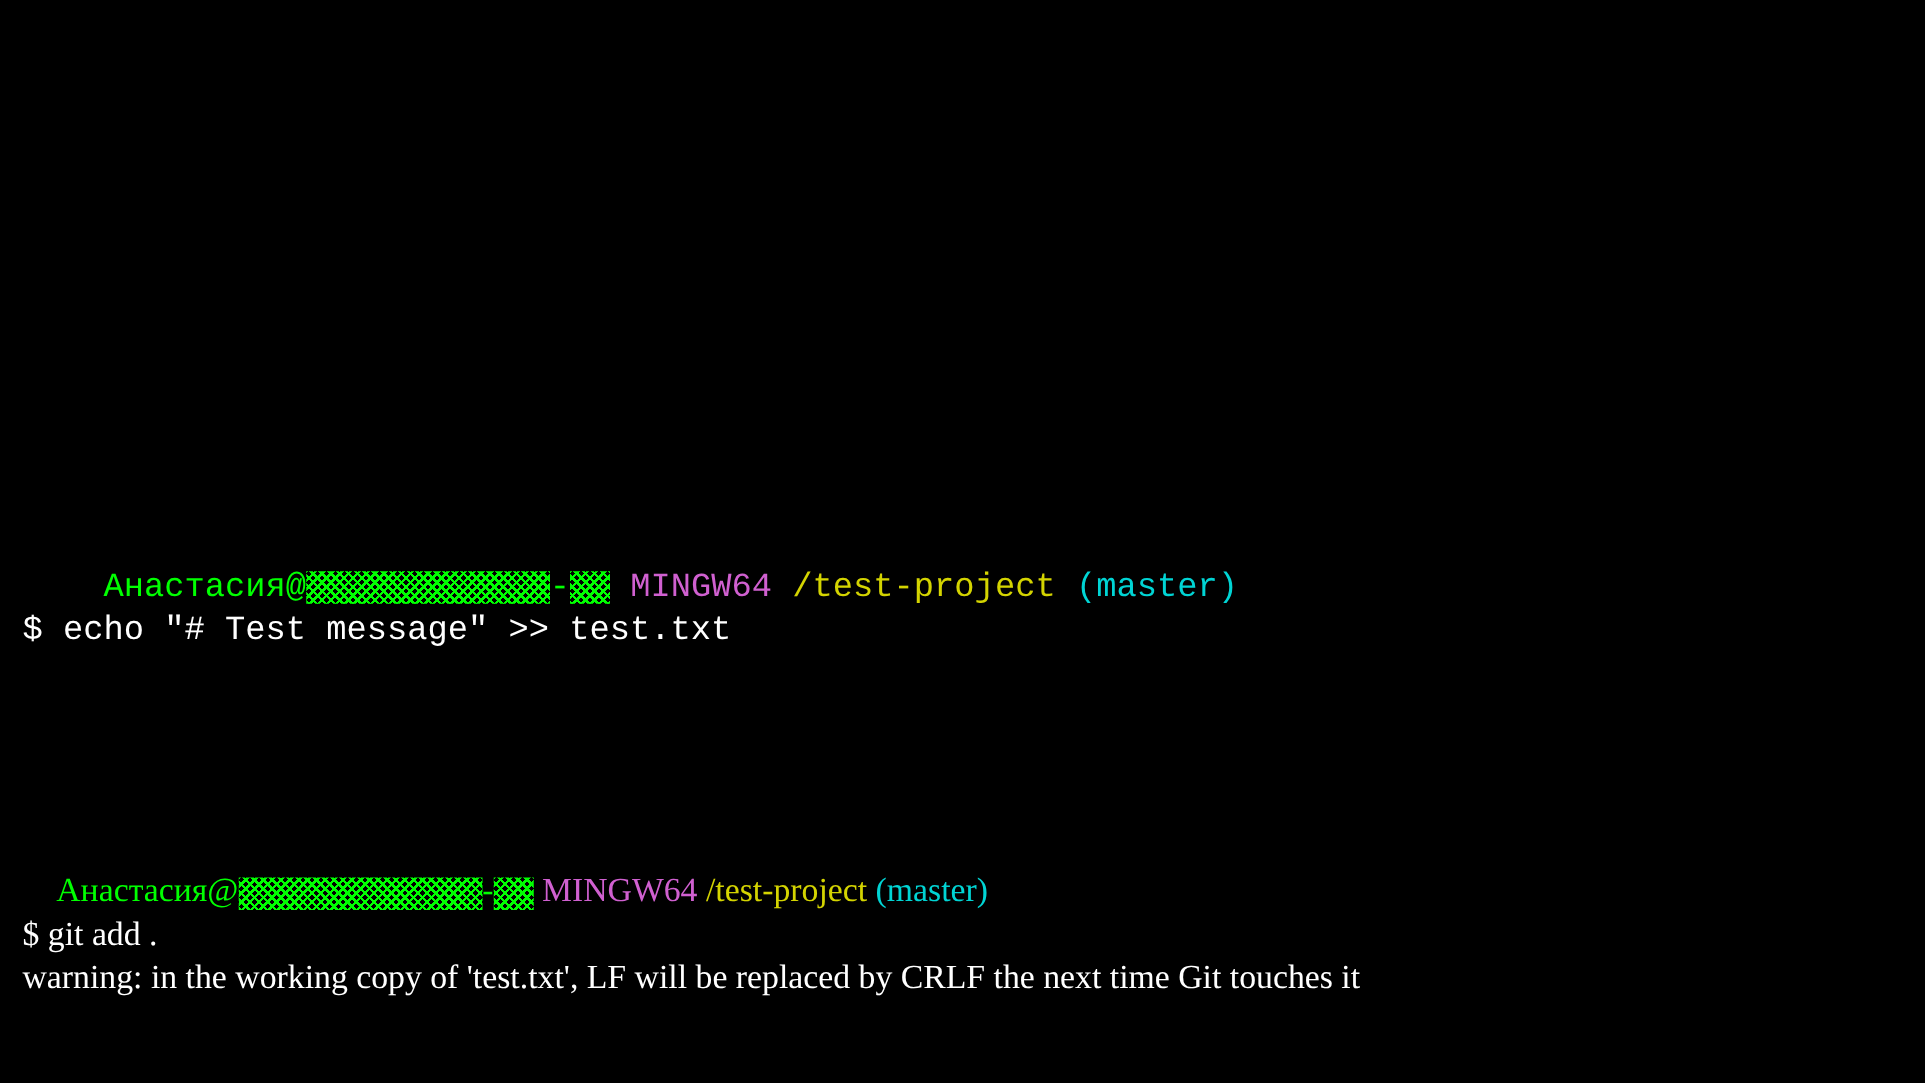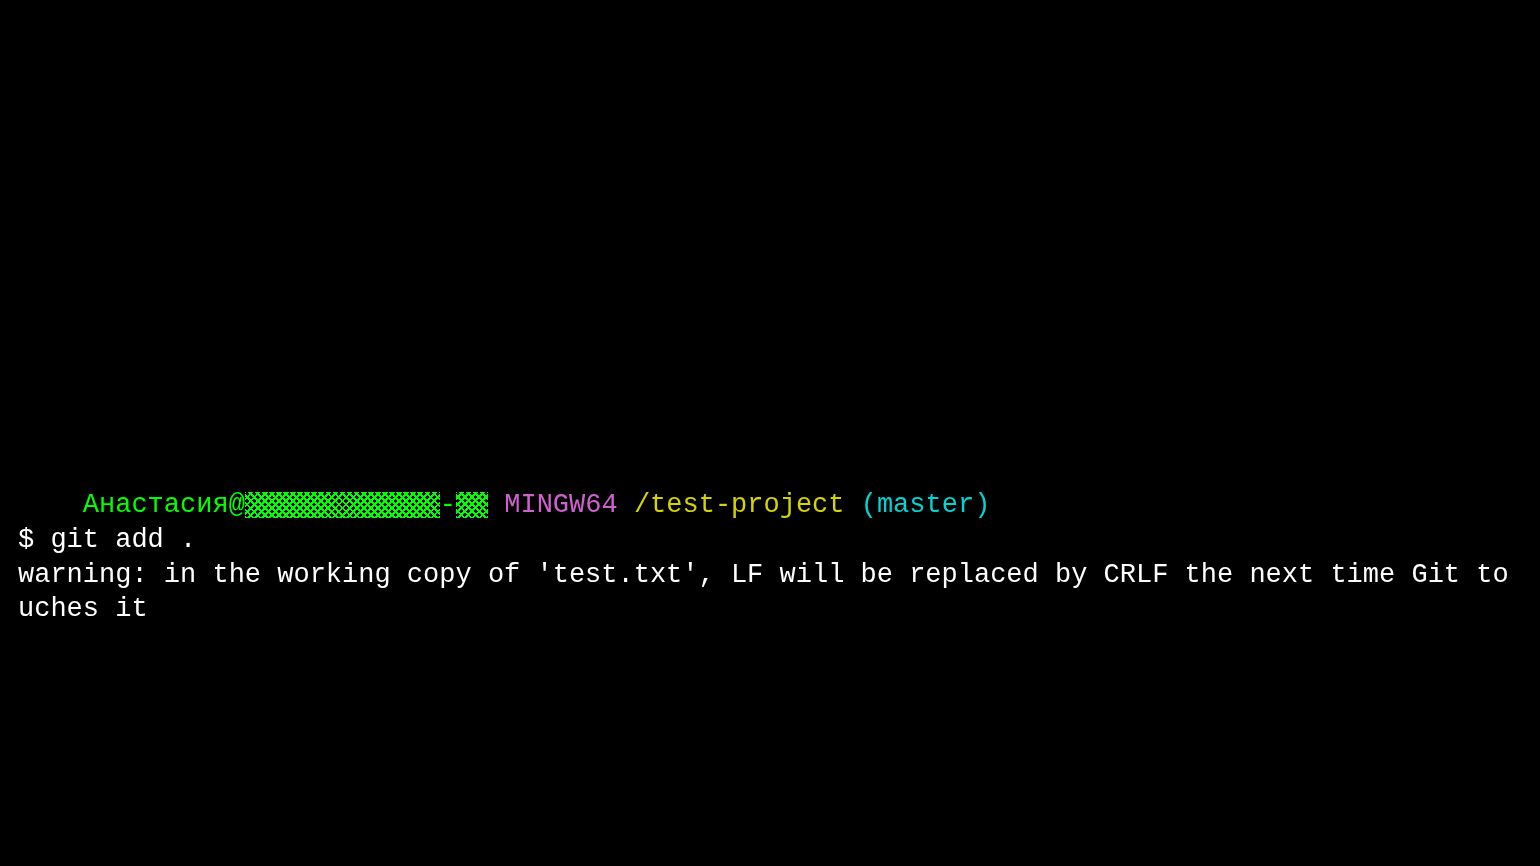--- a/index.html
+++ b/index.html
@@ -62,33 +62,37 @@
       color: #ffffff;
     }
     .output {
       color: #ffffff;
     }
     .block {
       margin-bottom: 34px;
     }
     .block:last-child {
       margin-bottom: 16px;
+      font-family: Liberation Serif, serif;
     }
     .spacer-top {
       height: 125px;
     }
   </style>
 </head>
 <body>
 
 
 
 <div class="spacer-top"></div>
 
 <div>
+  <div class="block">
+    <span><span class="user">Анастасия</span><span class="at">@</span><span class="redacted redacted-wide"></span><span class="redacted-sep">-</span><span class="redacted redacted-narrow"></span> <span class="mingw">MINGW64</span> <span class="path">/test-project</span> <span class="branch">(master)</span></span>
+<span class="prompt">$</span> <span class="command">echo "# Test message" &gt;&gt; test.txt</span></div>
 
   <div class="block">
     <span><span class="user">Анастасия</span><span class="at">@</span><span class="redacted redacted-wide"></span><span class="redacted-sep">-</span><span class="redacted redacted-narrow"></span> <span class="mingw">MINGW64</span> <span class="path">/test-project</span> <span class="branch">(master)</span></span>
 <span class="prompt">$</span> <span class="command">git add .</span>
 <span class="output">warning: in the working copy of 'test.txt', LF will be replaced by CRLF the next time Git touches it</span></div>
 
   
 
   
 </div>

